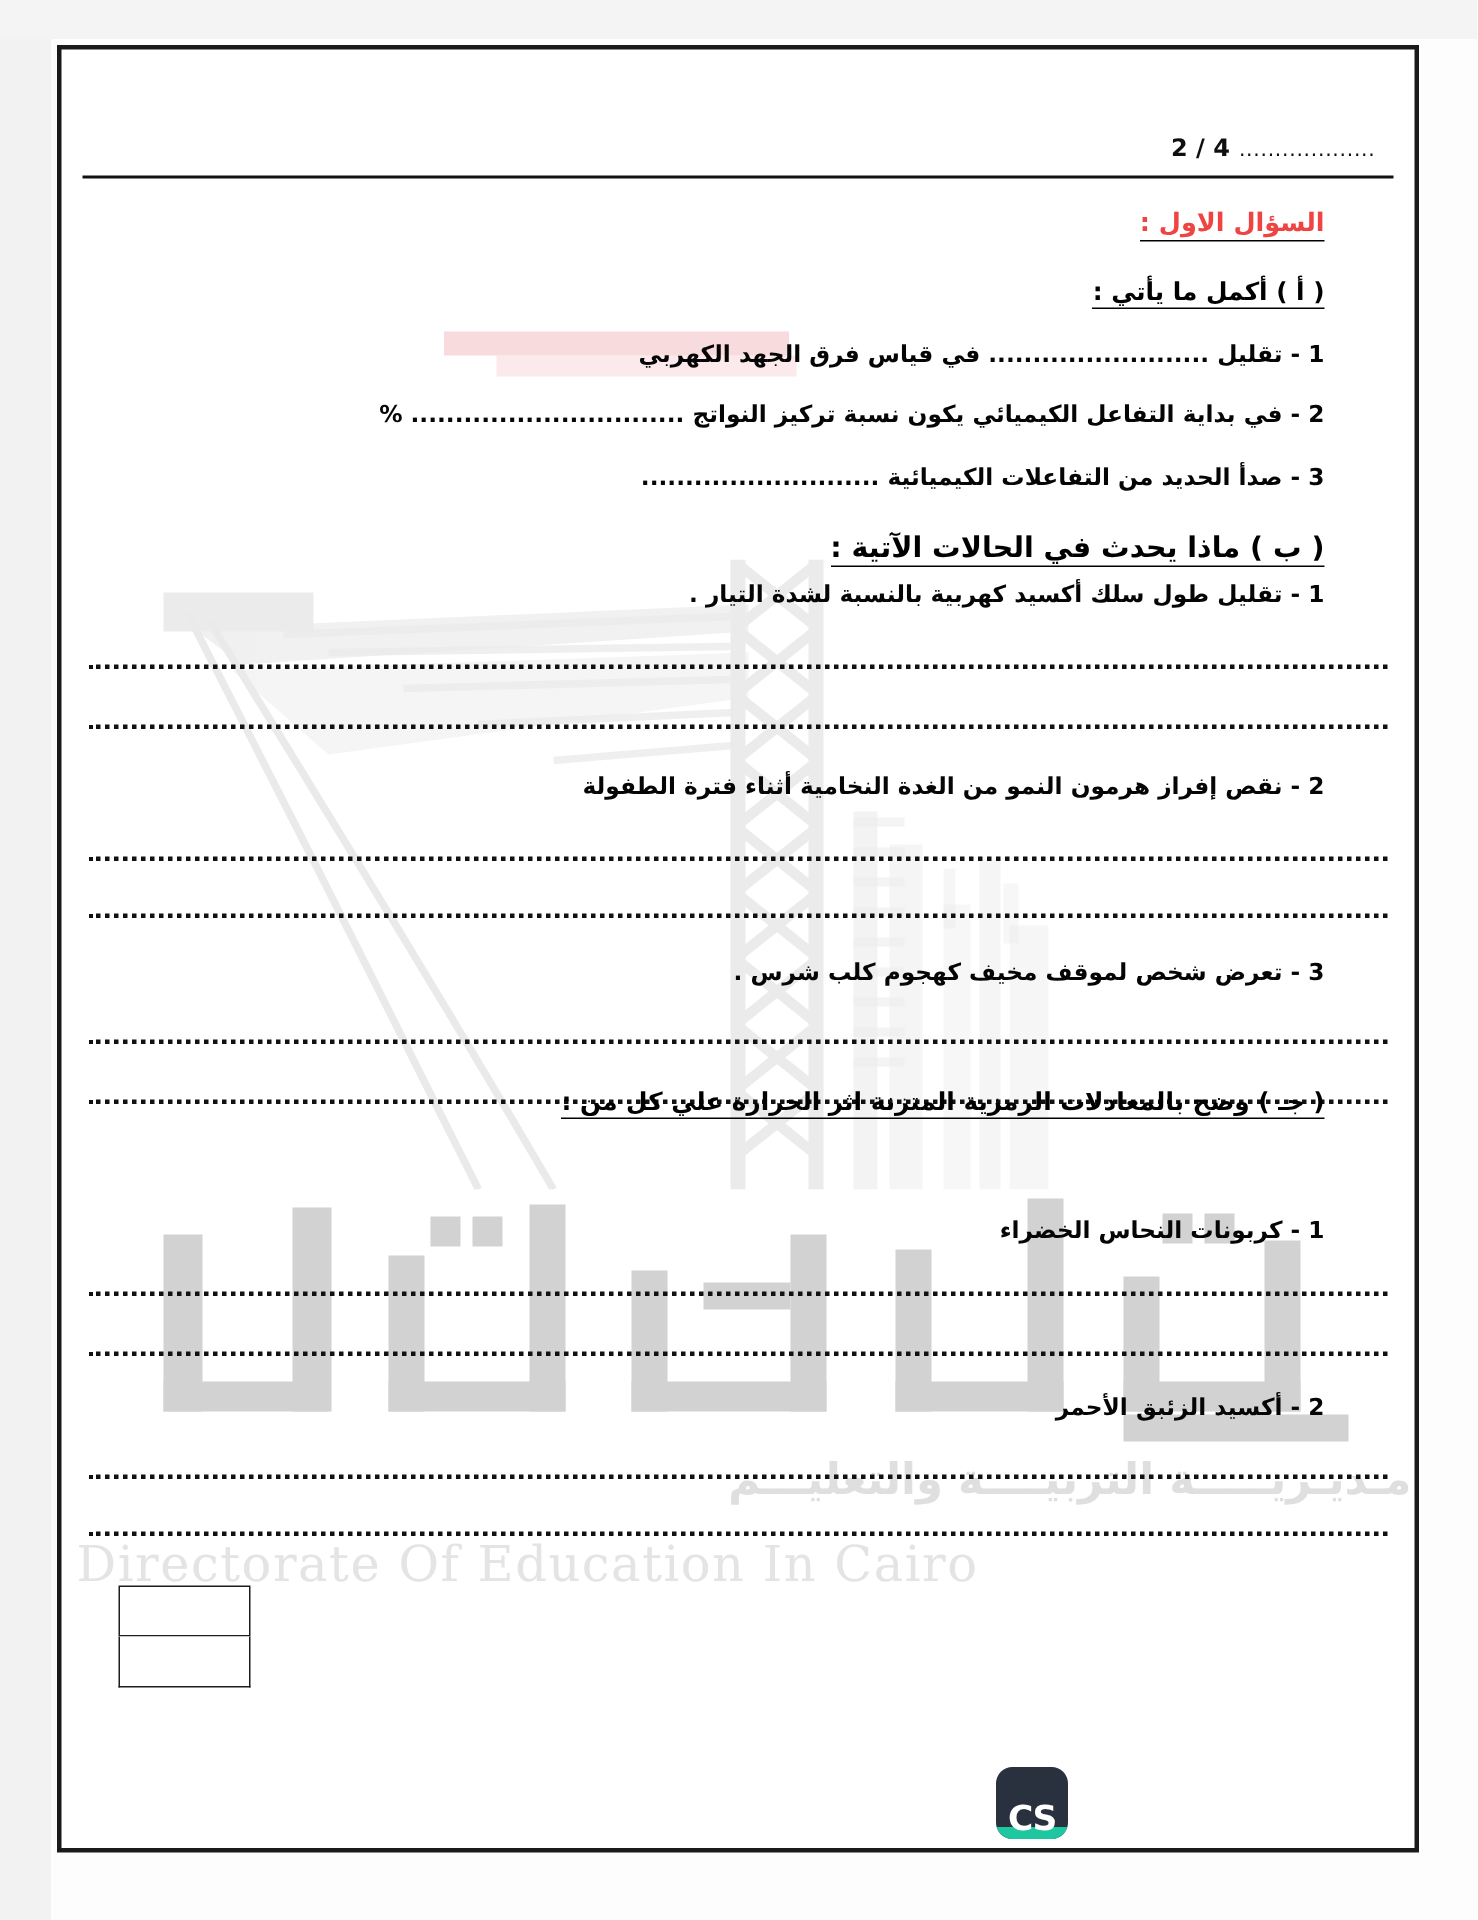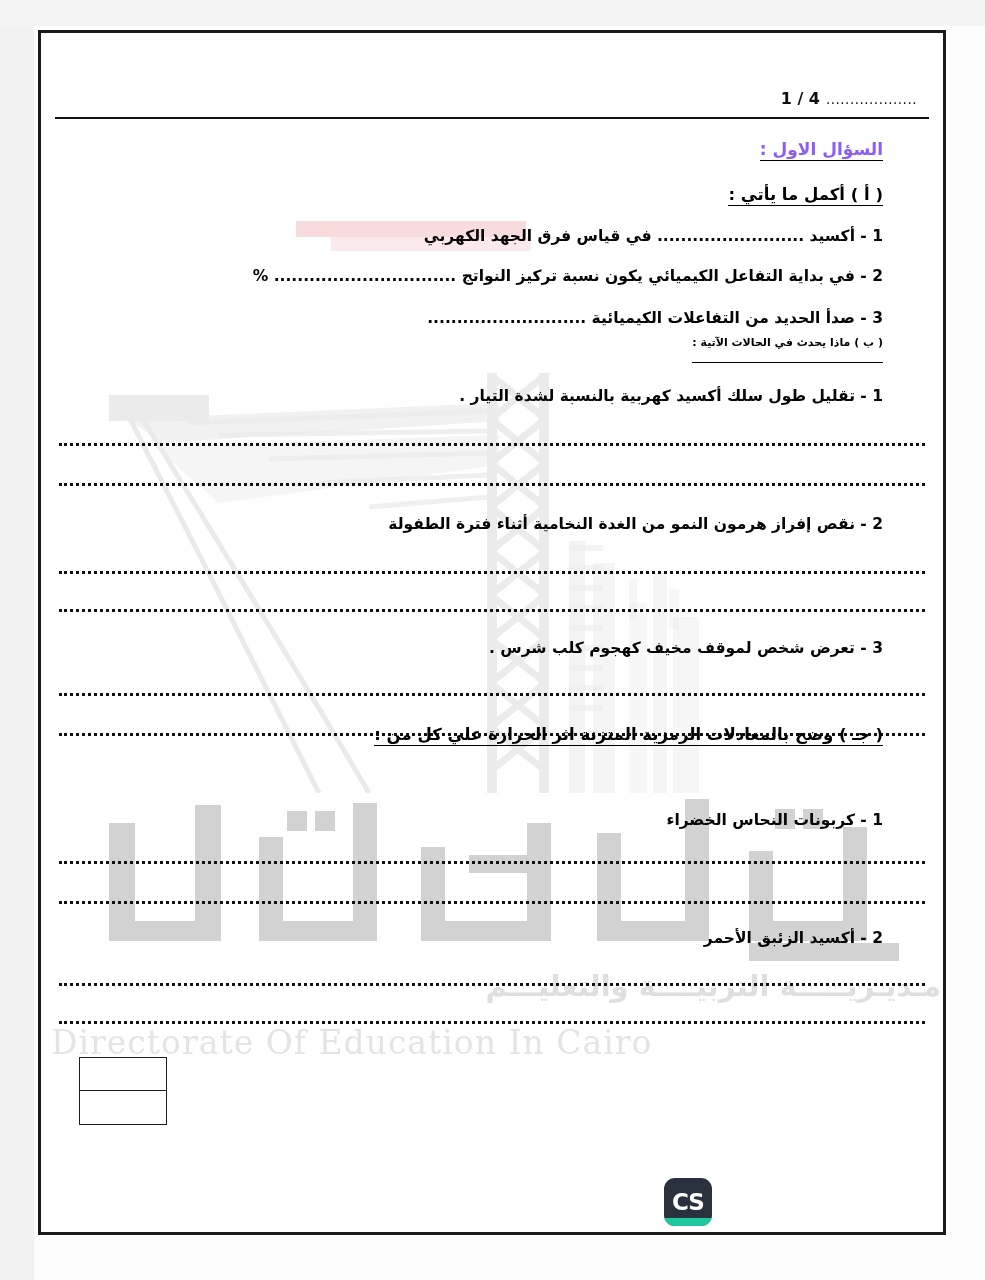--- a/index.html
+++ b/index.html
@@ -133,43 +133,43 @@
     left: 14px;
     border-top: 2.5px solid #111;
   }
 
   .q-title {
     position: absolute;
     top: 106px;
     right: 60px;
     font-size: 17px;
     font-weight: bold;
-    color: #8b5cf6;
+    color: #ef4444;
     border-bottom: 1.6px solid #000;
     padding-bottom: 1px;
     margin-left: 48px;
   }
   .sec-a {
     position: absolute;
     top: 152px;
     right: 60px;
     font-size: 16.5px;
     font-weight: bold;
     border-bottom: 1.6px solid #000;
     padding-bottom: 1px;
     margin-left: 36px;
   }
   .sec-b {
     position: absolute;
-    top: 303px;
+    top: 321px;
     right: 60px;
-    font-size: 11px;
+    font-size: 19px;
     font-weight: bold;
     border-bottom: 1.6px solid #000;
-    padding-bottom: 13px;
+    padding-bottom: 1px;
   }
   .sec-c {
     position: absolute;
     top: 692px;
     right: 60px;
     font-size: 16.5px;
     font-weight: bold;
     border-bottom: 1.6px solid #000;
     padding-bottom: 1px;
   }
@@ -223,21 +223,21 @@
     z-index: 3;
   }
   .cs-mark {
     position: relative;
     width: 48px;
     height: 48px;
     border-radius: 11px;
     background: #29313f;
     overflow: hidden;
     display: flex;
-    align-items: center;
+    align-items: flex-end;
     justify-content: center;
   }
   .cs-mark .cs-text {
     color: #fff;
     font-size: 23px;
     font-weight: bold;
     font-family: "DejaVu Sans", "Liberation Sans", sans-serif;
     letter-spacing: -1px;
     direction: ltr;
     z-index: 2;
@@ -366,31 +366,31 @@
       <div class="wm-dir-en">Directorate Of Education In Cairo</div>
     </div>
 
     <div class="hl-pink" style="left:255px; top:188px; width:230px; height:16px;"></div>
     <div class="hl-pink" style="left:290px; top:204px; width:200px; height:14px; opacity:0.45;"></div>
 
     <div class="content">
 
       <div class="hdr">
         <span class="hdr-dots hdr-subject">...................</span>
-        <span class="hdr-page">1 / 4</span>
+        <span class="hdr-page">2 / 4</span>
       </div>
       <div class="hdr-rule"></div>
 
       <div class="q-title">السؤال الاول :</div>
 
       <div class="sec-a">( أ ) أكمل ما يأتي :</div>
 
       <div class="qline" style="top:194px;">
         <span class="num">1 -</span>
-        <span>أكسيد</span>
+        <span>تقليل</span>
         <span class="fill">.........................</span>
         <span>في قياس فرق الجهد الكهربي</span>
       </div>
 
       <div class="qline" style="top:234px;">
         <span class="num">2 -</span>
         <span>في بداية التفاعل الكيميائي يكون نسبة تركيز النواتج</span>
         <span class="fill">...............................</span>
         <span>%</span>
       </div>

